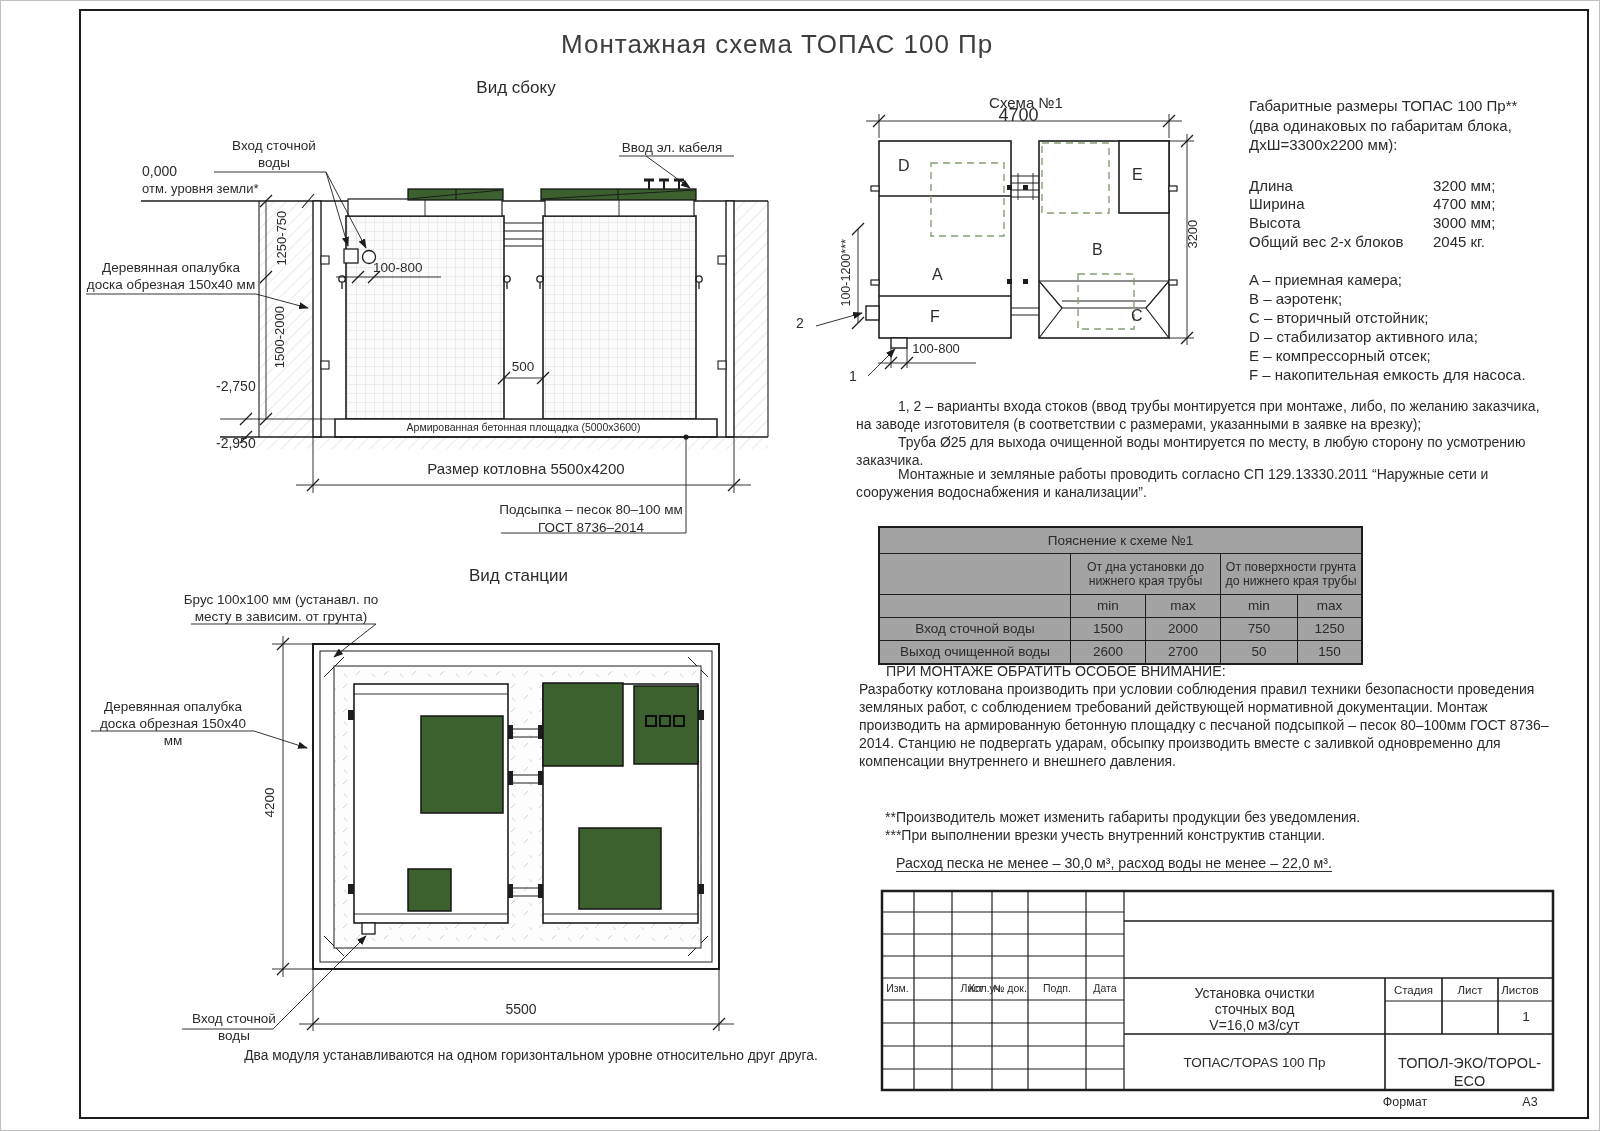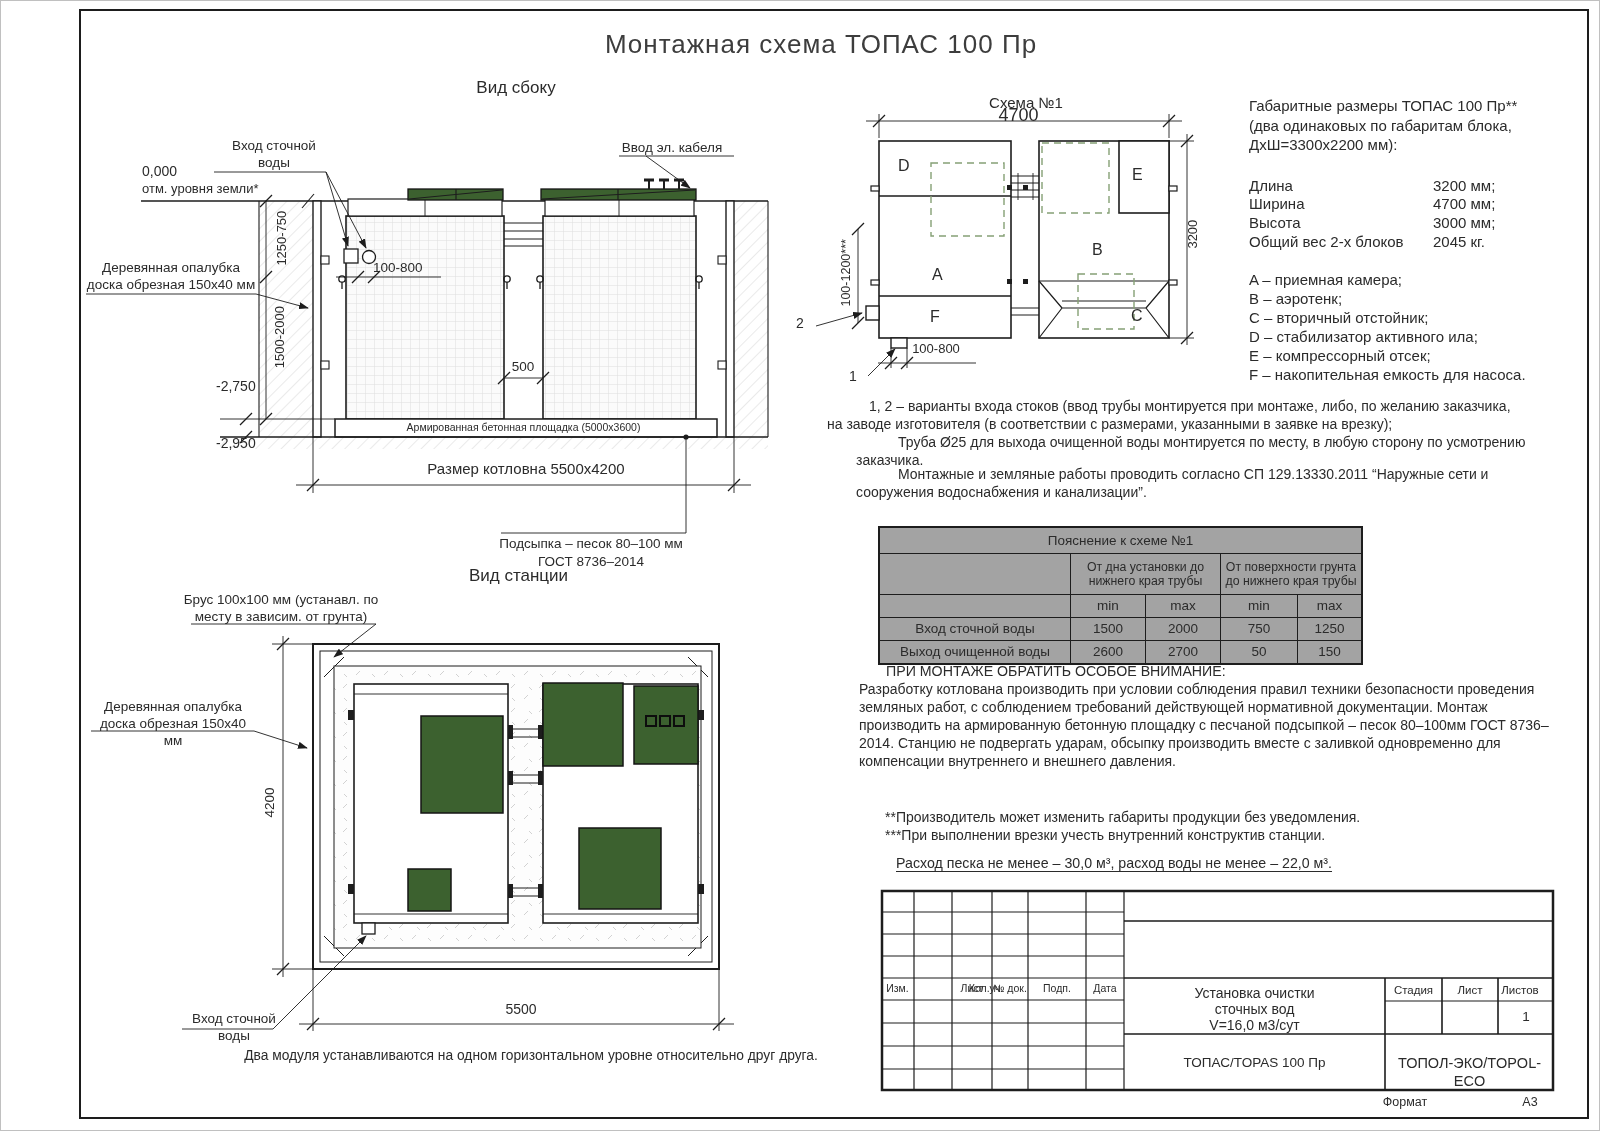--- a/index.html
+++ b/index.html
@@ -4,21 +4,21 @@
 <style>
   html,body{margin:0;padding:0;background:#e8e8e8}
   .sheet{position:relative;width:1600px;height:1131px;background:#ffffff;overflow:hidden;
          font-family:"Liberation Sans","DejaVu Sans",sans-serif;color:#2b2b2b;border:1px solid #c0c0c0;box-sizing:border-box}
   .frame{position:absolute;left:78px;top:8px;width:1510px;height:1110px;border:2px solid #1d1d1d;box-sizing:border-box}
   .t{position:absolute;white-space:pre-line;line-height:1.25}
   .c{text-align:center}
   .rot{transform:rotate(-90deg)}
   .u{text-decoration:underline;text-underline-offset:3px}
   svg.art{position:absolute;overflow:visible}
-  .pagetitle{position:absolute;left:560px;top:28px;width:520px;text-align:center;
+  .pagetitle{position:absolute;left:560px;top:28px;width:520px;text-align:left;
              font-size:26px;letter-spacing:1px;color:#3d3d3d;white-space:nowrap}
   
   .tbl{position:absolute;left:877px;top:525px;width:481px;border:2px solid #1d1d1d;box-sizing:content-box;background:#a3a3a3;font-size:13.5px}
   .tr{display:flex;border-top:1.5px solid #1d1d1d}
   .tr:first-child{border-top:none}
   .td{border-right:1.5px solid #1d1d1d;display:flex;align-items:center;justify-content:center;
       text-align:center;box-sizing:border-box;white-space:pre-line;line-height:1.15}
   .td.last{border-right:none}
 </style>
 </head>
@@ -137,21 +137,21 @@
   <div class="t c" style="left:85px;top:259px;width:170px;font-size:13.5px">Деревянная опалубка
 доска обрезная 150х40 мм</div>
   <div class="t c rot" style="left:241px;top:229px;width:80px;font-size:13px">1250-750</div>
   <div class="t c rot" style="left:239px;top:328px;width:80px;font-size:13px">1500-2000</div>
   <div class="t" style="left:215px;top:377px;font-size:14px">-2,750</div>
   <div class="t" style="left:215px;top:434px;font-size:14px">-2,950</div>
   <div class="t c" style="left:498px;top:358px;width:48px;font-size:13.5px">500</div>
   <div class="t" style="left:372px;top:259px;font-size:13.5px">100-800</div>
   <div class="t c" style="left:345px;top:420px;width:355px;font-size:10.5px">Армированная бетонная площадка (5000х3600)</div>
   <div class="t c" style="left:415px;top:459px;width:220px;font-size:15px">Размер котловна 5500х4200</div>
-  <div class="t c" style="left:495px;top:534px;width:190px;font-size:13.5px;line-height:1.35">Подсыпка – песок 80–100 мм
+  <div class="t c" style="left:495px;top:500px;width:190px;font-size:13.5px;line-height:1.35">Подсыпка – песок 80–100 мм
 ГОСТ 8736–2014</div>
 
   <svg class="art" style="left:795px;top:95px" width="430" height="310" viewBox="0 0 430 310">
     <defs>
       <marker id="a2" markerWidth="11" markerHeight="8" refX="10" refY="4" orient="auto">
         <path d="M0,0 L11,4 L0,8 z" fill="#1d1d1d"></path>
       </marker>
     </defs>
     <g stroke="#1d1d1d" fill="none" stroke-width="1.2">
 
@@ -228,21 +228,21 @@
   <div class="t" style="left:1432px;top:213px;font-size:15px">3000 мм;</div>
   <div class="t" style="left:1248px;top:232px;font-size:15px">Общий вес 2-х блоков</div>
   <div class="t" style="left:1432px;top:232px;font-size:15px">2045 кг.</div>
   <div class="t" style="left:1248px;top:270px;font-size:15px">A – приемная камера;</div>
   <div class="t" style="left:1248px;top:289px;font-size:15px">B – аэротенк;</div>
   <div class="t" style="left:1248px;top:308px;font-size:15px">C – вторичный отстойник;</div>
   <div class="t" style="left:1248px;top:327px;font-size:15px">D – стабилизатор активного ила;</div>
   <div class="t" style="left:1248px;top:346px;font-size:15px">E – компрессорный отсек;</div>
   <div class="t" style="left:1248px;top:365px;font-size:15px">F – накопительная емкость для насоса.</div>
 
-  <div class="t" style="left:826px;top:397px;width:700px;font-size:14px;line-height:1.26;text-indent:42px">1, 2 – варианты входа  стоков (ввод трубы монтируется при монтаже, либо, по желанию заказчика, на заводе изготовителя (в соответствии с размерами, указанными в заявке на врезку);</div>
+  <div class="t" style="left:855px;top:397px;width:700px;font-size:14px;line-height:1.26;text-indent:42px">1, 2 – варианты входа  стоков (ввод трубы монтируется при монтаже, либо, по желанию заказчика, на заводе изготовителя (в соответствии с размерами, указанными в заявке на врезку);</div>
   <div class="t" style="left:855px;top:433px;width:705px;font-size:14px;line-height:1.26;text-indent:42px">Труба Ø25 для выхода очищенной воды монтируется по месту, в любую сторону по усмотрению заказчика.</div>
   <div class="t" style="left:855px;top:465px;width:700px;font-size:14px;line-height:1.26;text-indent:42px">Монтажные и земляные работы проводить согласно СП 129.13330.2011 “Наружные сети и сооружения водоснабжения и канализации”.</div>
 
   <div class="tbl">
     <div class="tr" style="height:25px">
       <div class="td last" style="width:481px">Пояснение к схеме №1</div>
     </div>
     <div class="tr" style="height:40px">
       <div class="td" style="width:191px"></div>
       <div class="td" style="width:150px;font-size:12.3px">От дна установки до

